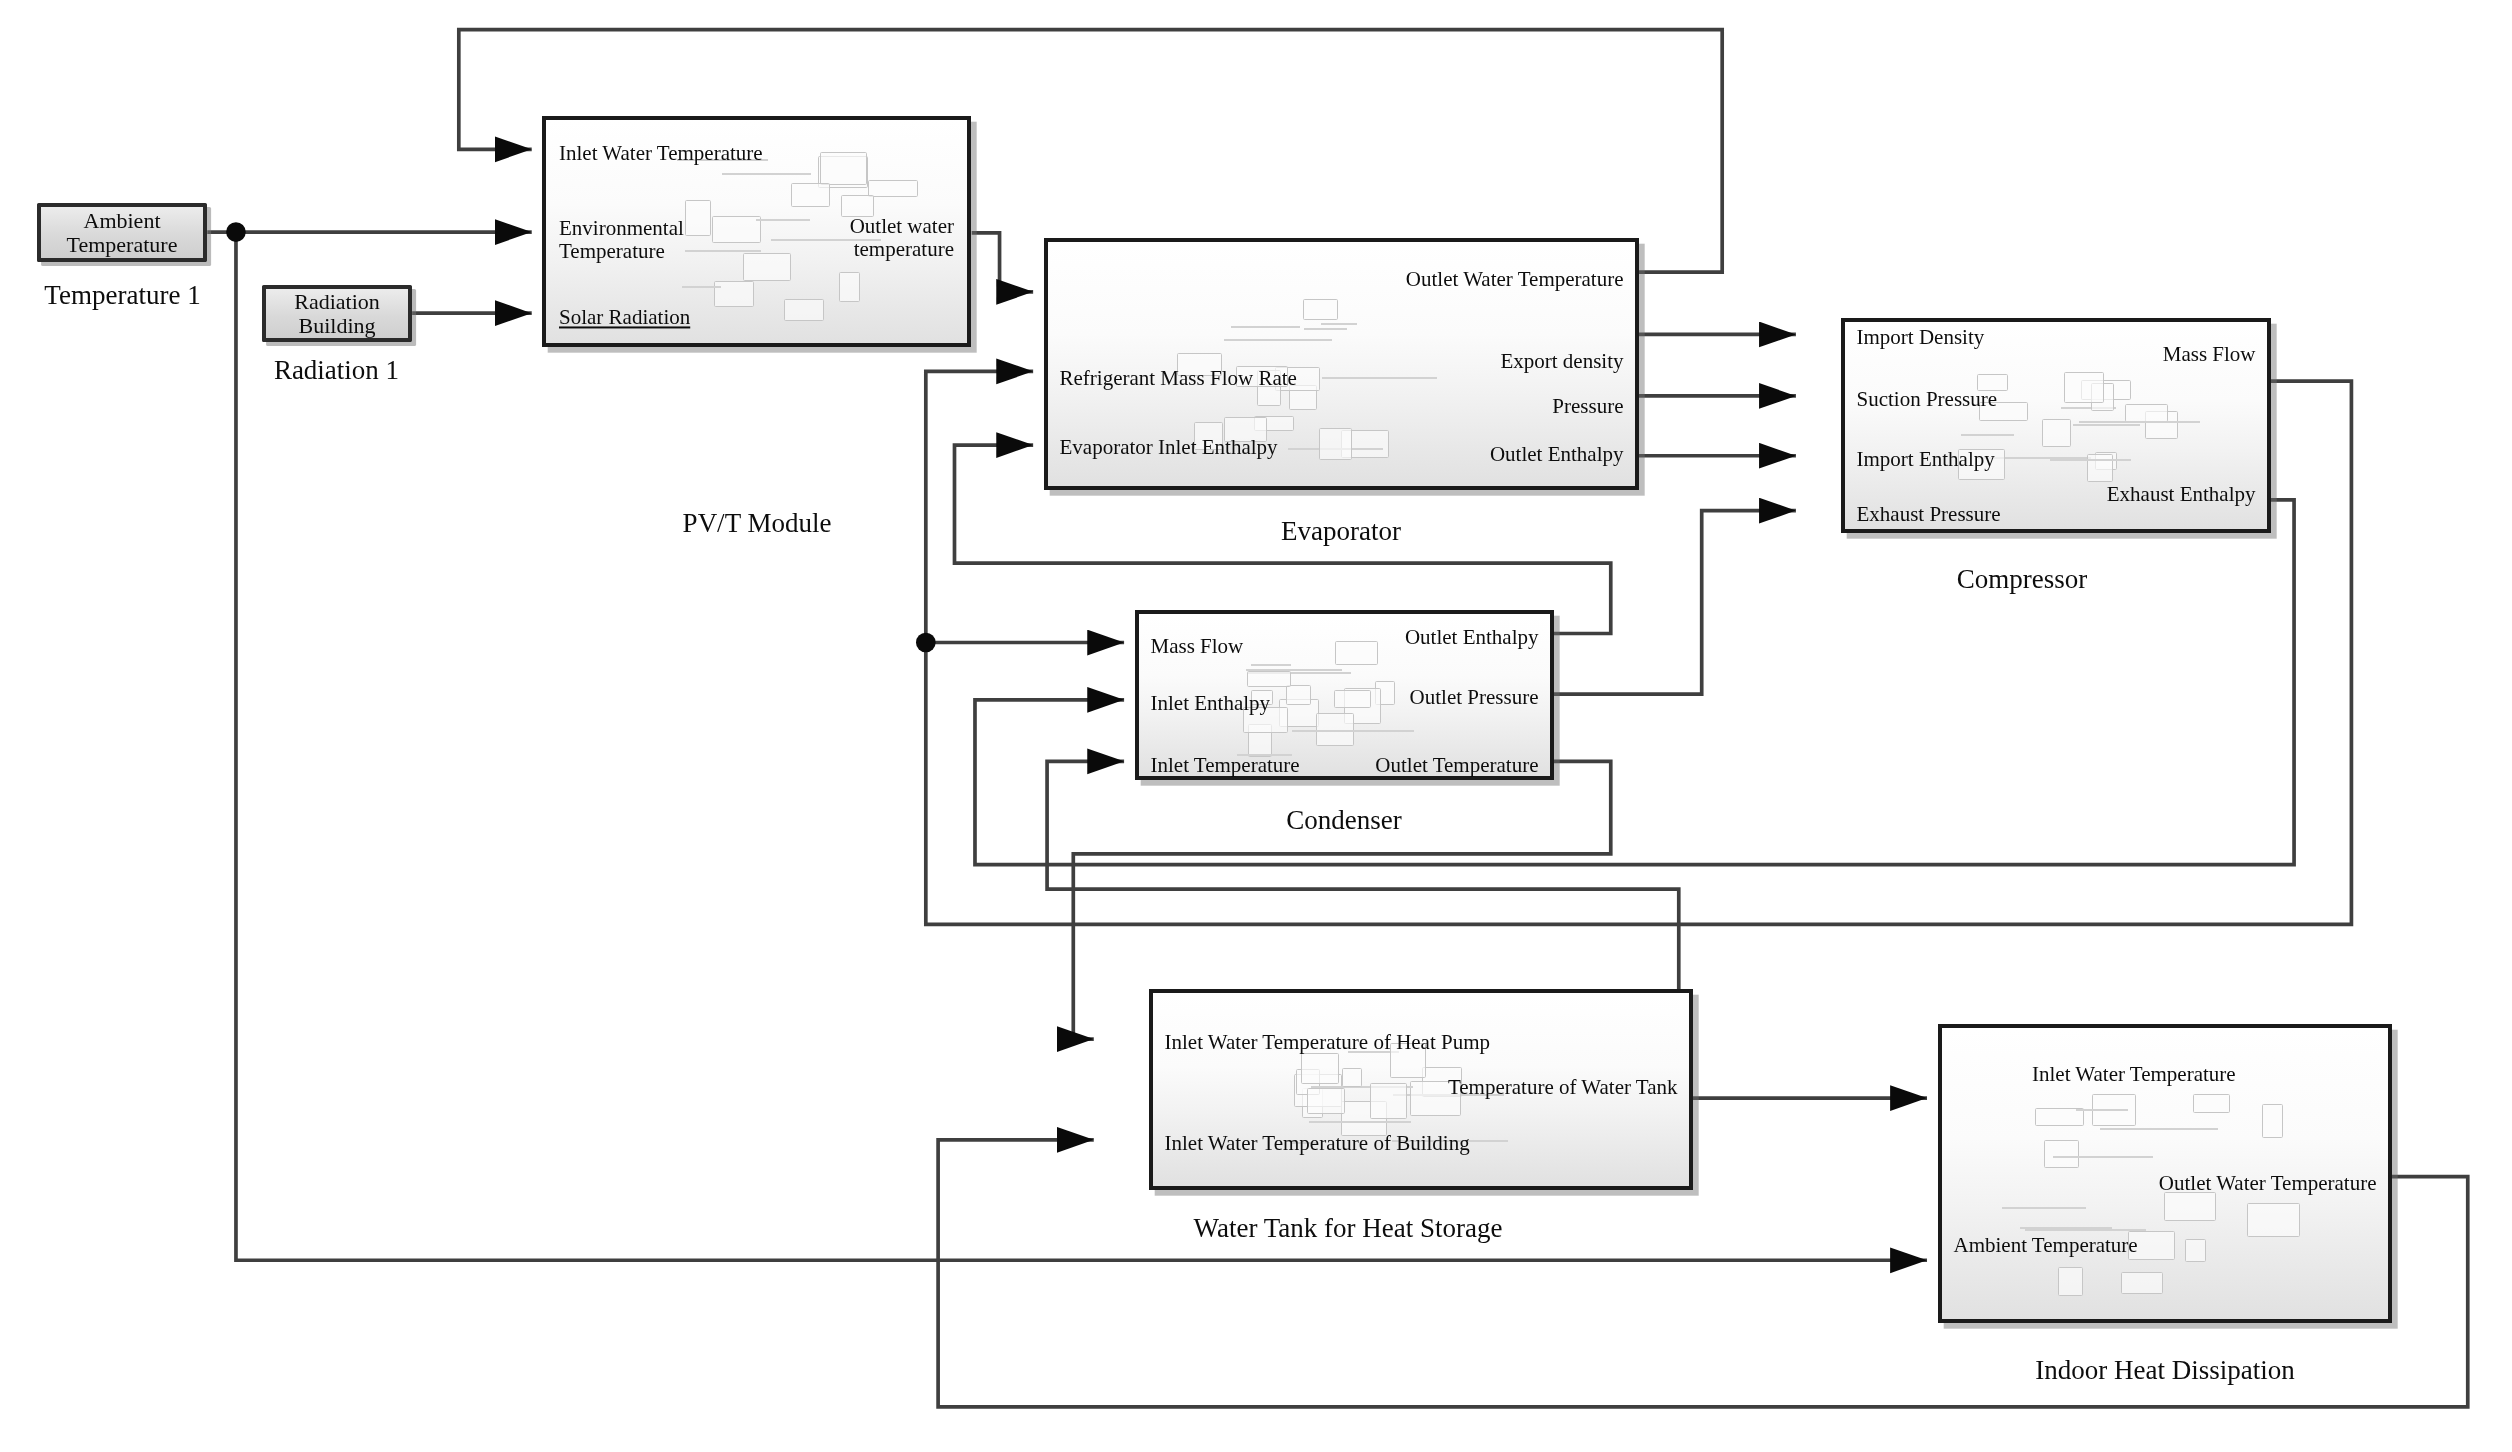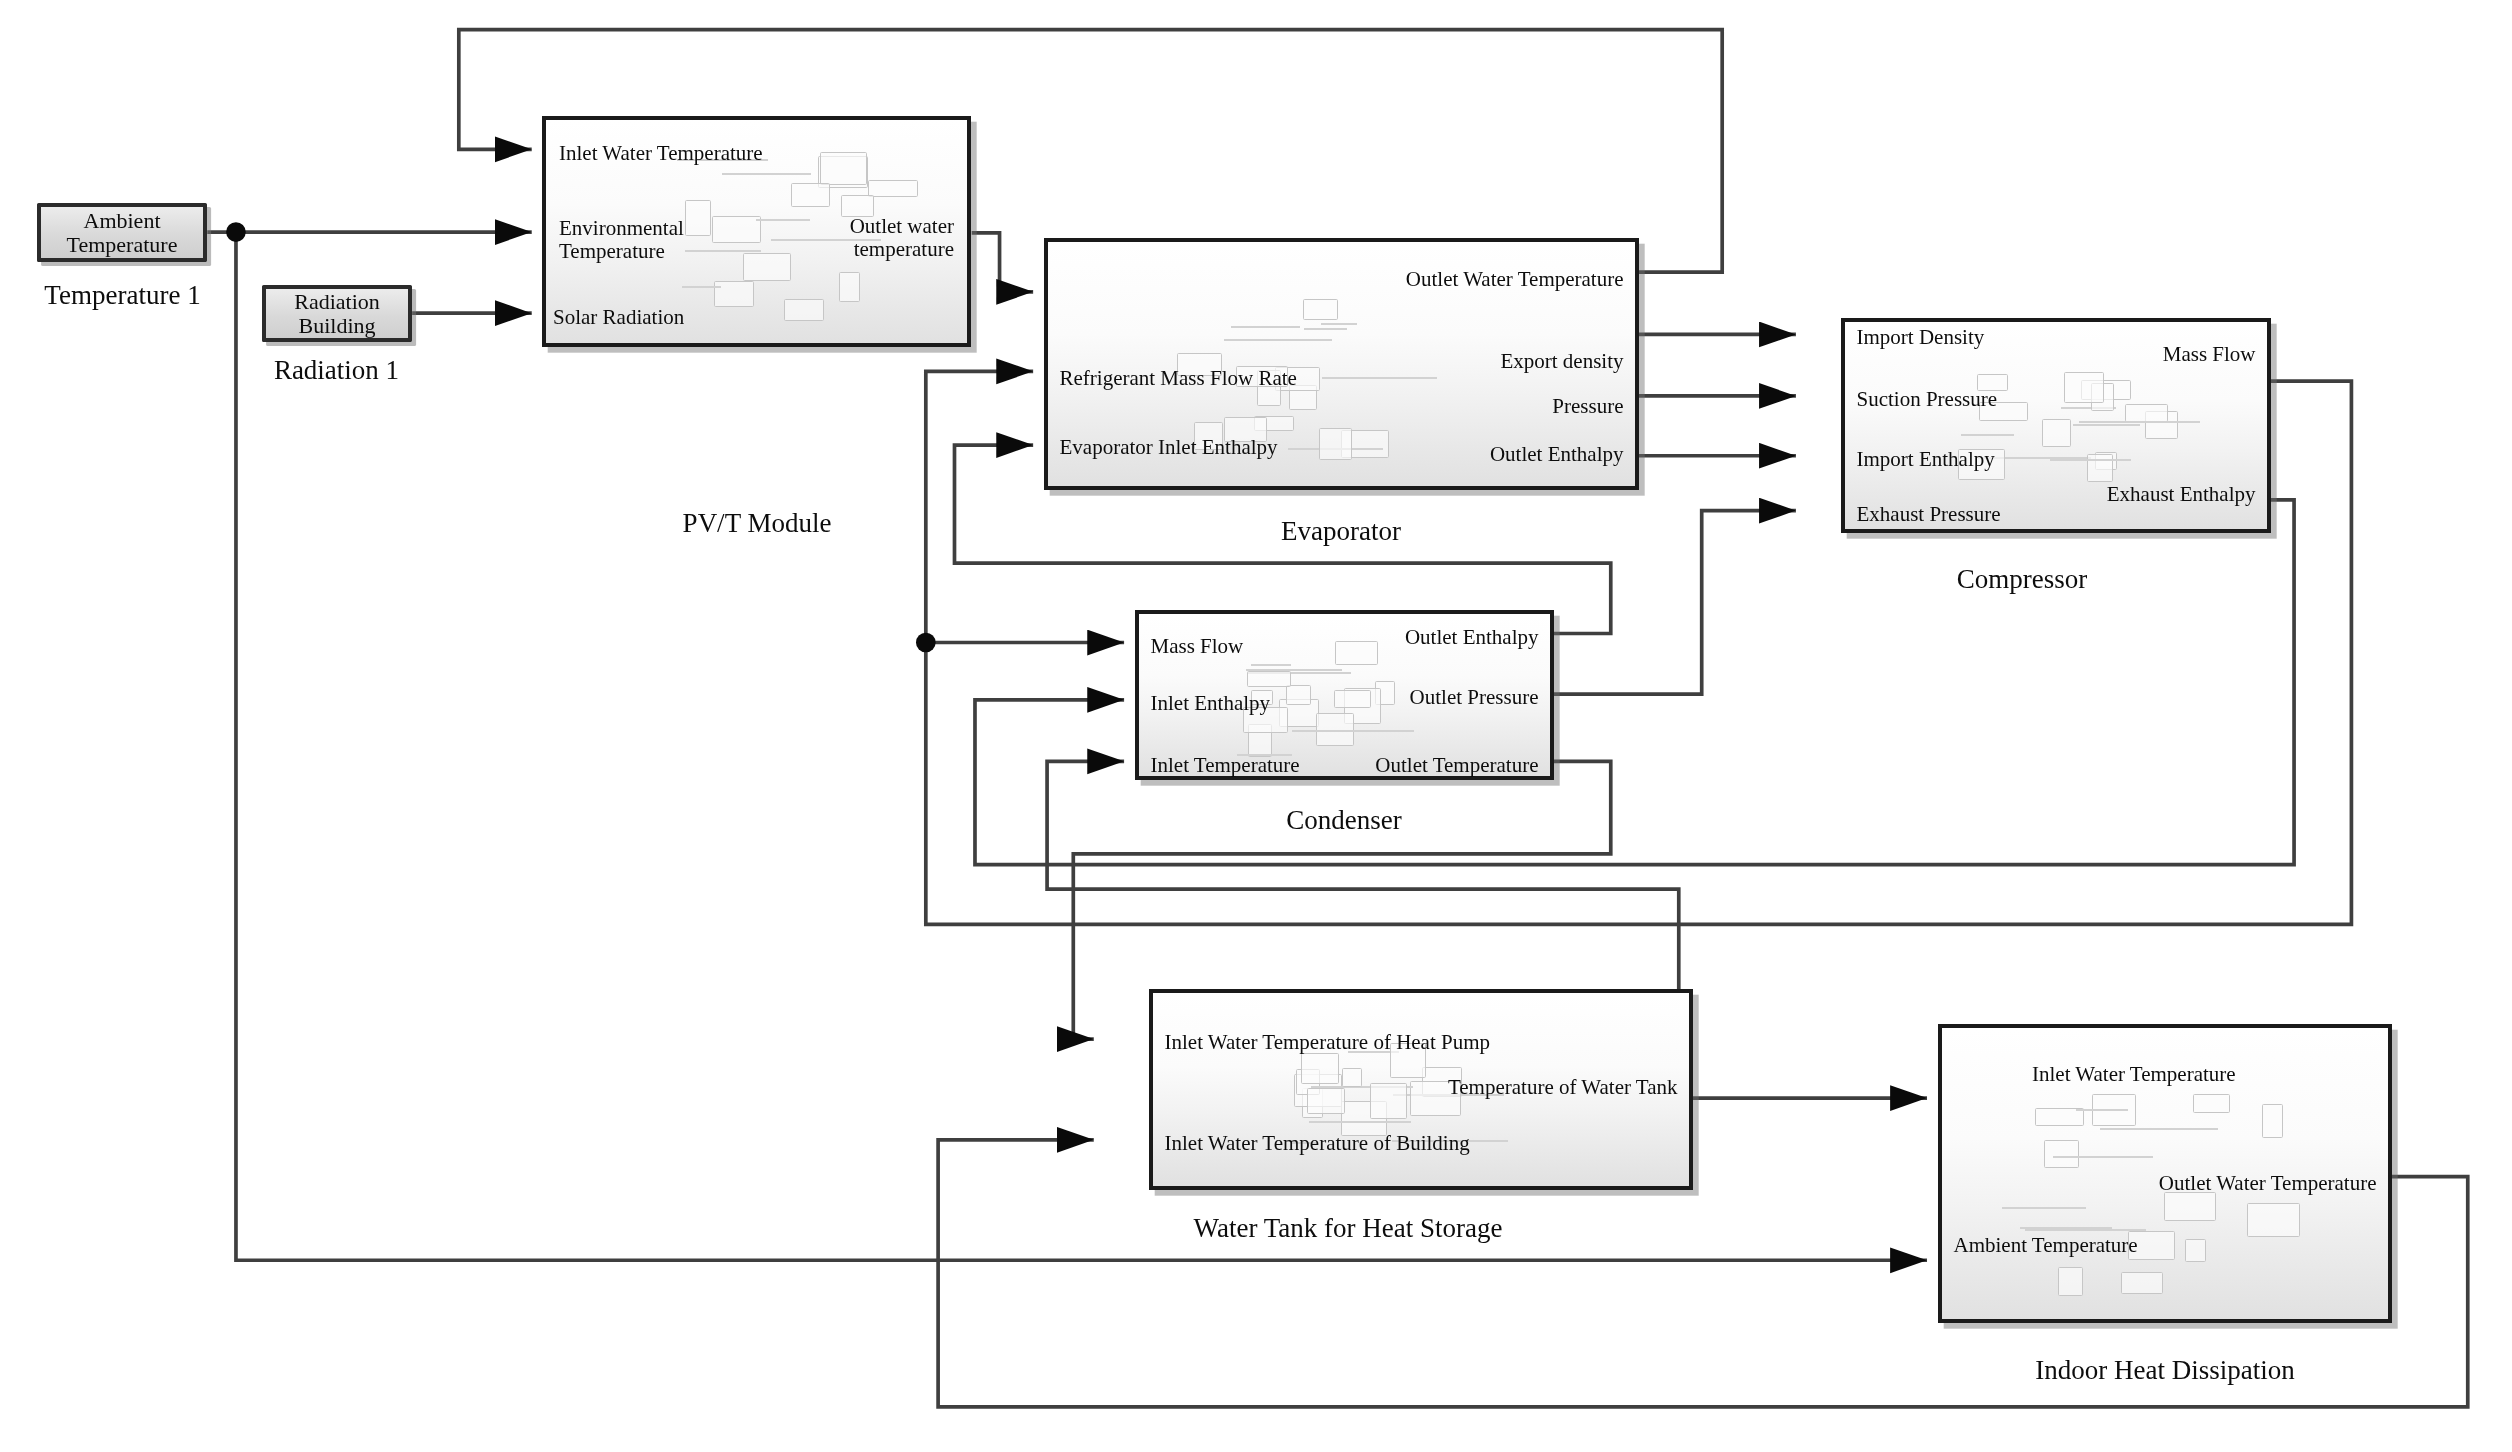--- a/index.html
+++ b/index.html
@@ -69,21 +69,21 @@
   <div class="caption" style="left:24px;top:280px;width:197px;">Temperature 1</div>
 
   <div class="src" id="b-rad1" style="left:262px;top:285px;width:150px;height:57px;">
     <span>Radiation Building</span>
   </div>
   <div class="caption" style="left:238px;top:355px;width:197px;">Radiation 1</div>
 
   <div class="block" id="b-pvt" style="left:542px;top:116px;width:429px;height:231px;">
     <span class="pl" style="left:13px;top:34px;">Inlet Water Temperature</span>
     <span class="pl wrap" style="left:13px;top:120px;width:205px;">Environmental Temperature</span>
-    <span class="pl" style="left:7px;top:198px;">Solar Radiation</span>
+    <span class="pl" style="left:13px;top:198px;text-decoration:underline;">Solar Radiation</span>
     <span class="pl wrap right" style="right:13px;top:118px;width:184px;">Outlet water temperature</span>
   <span class="mini" style="left: 238px; top: 179px; width: 38px; height: 19.5px;"></span>
       <span class="sketchwire" style="left: 225px; top: 119px; width: 110px; height: 1.6px;"></span>
       <span class="mini" style="left: 322px; top: 60px; width: 48px; height: 14.7px;"></span>
       <span class="mini" style="left: 139px; top: 80px; width: 24px; height: 34px;"></span>
       <span class="sketchwire" style="left: 131px; top: 39px; width: 91px; height: 1.6px;"></span>
       <span class="mini" style="left: 272px; top: 36px; width: 48px; height: 30px;"></span>
       <span class="mini" style="left: 168px; top: 161px; width: 38px; height: 24px;"></span>
       <span class="sketchwire" style="left: 136px; top: 166px; width: 39px; height: 1.6px;"></span>
       <span class="mini" style="left: 293px; top: 152px; width: 19px; height: 28px;"></span>

